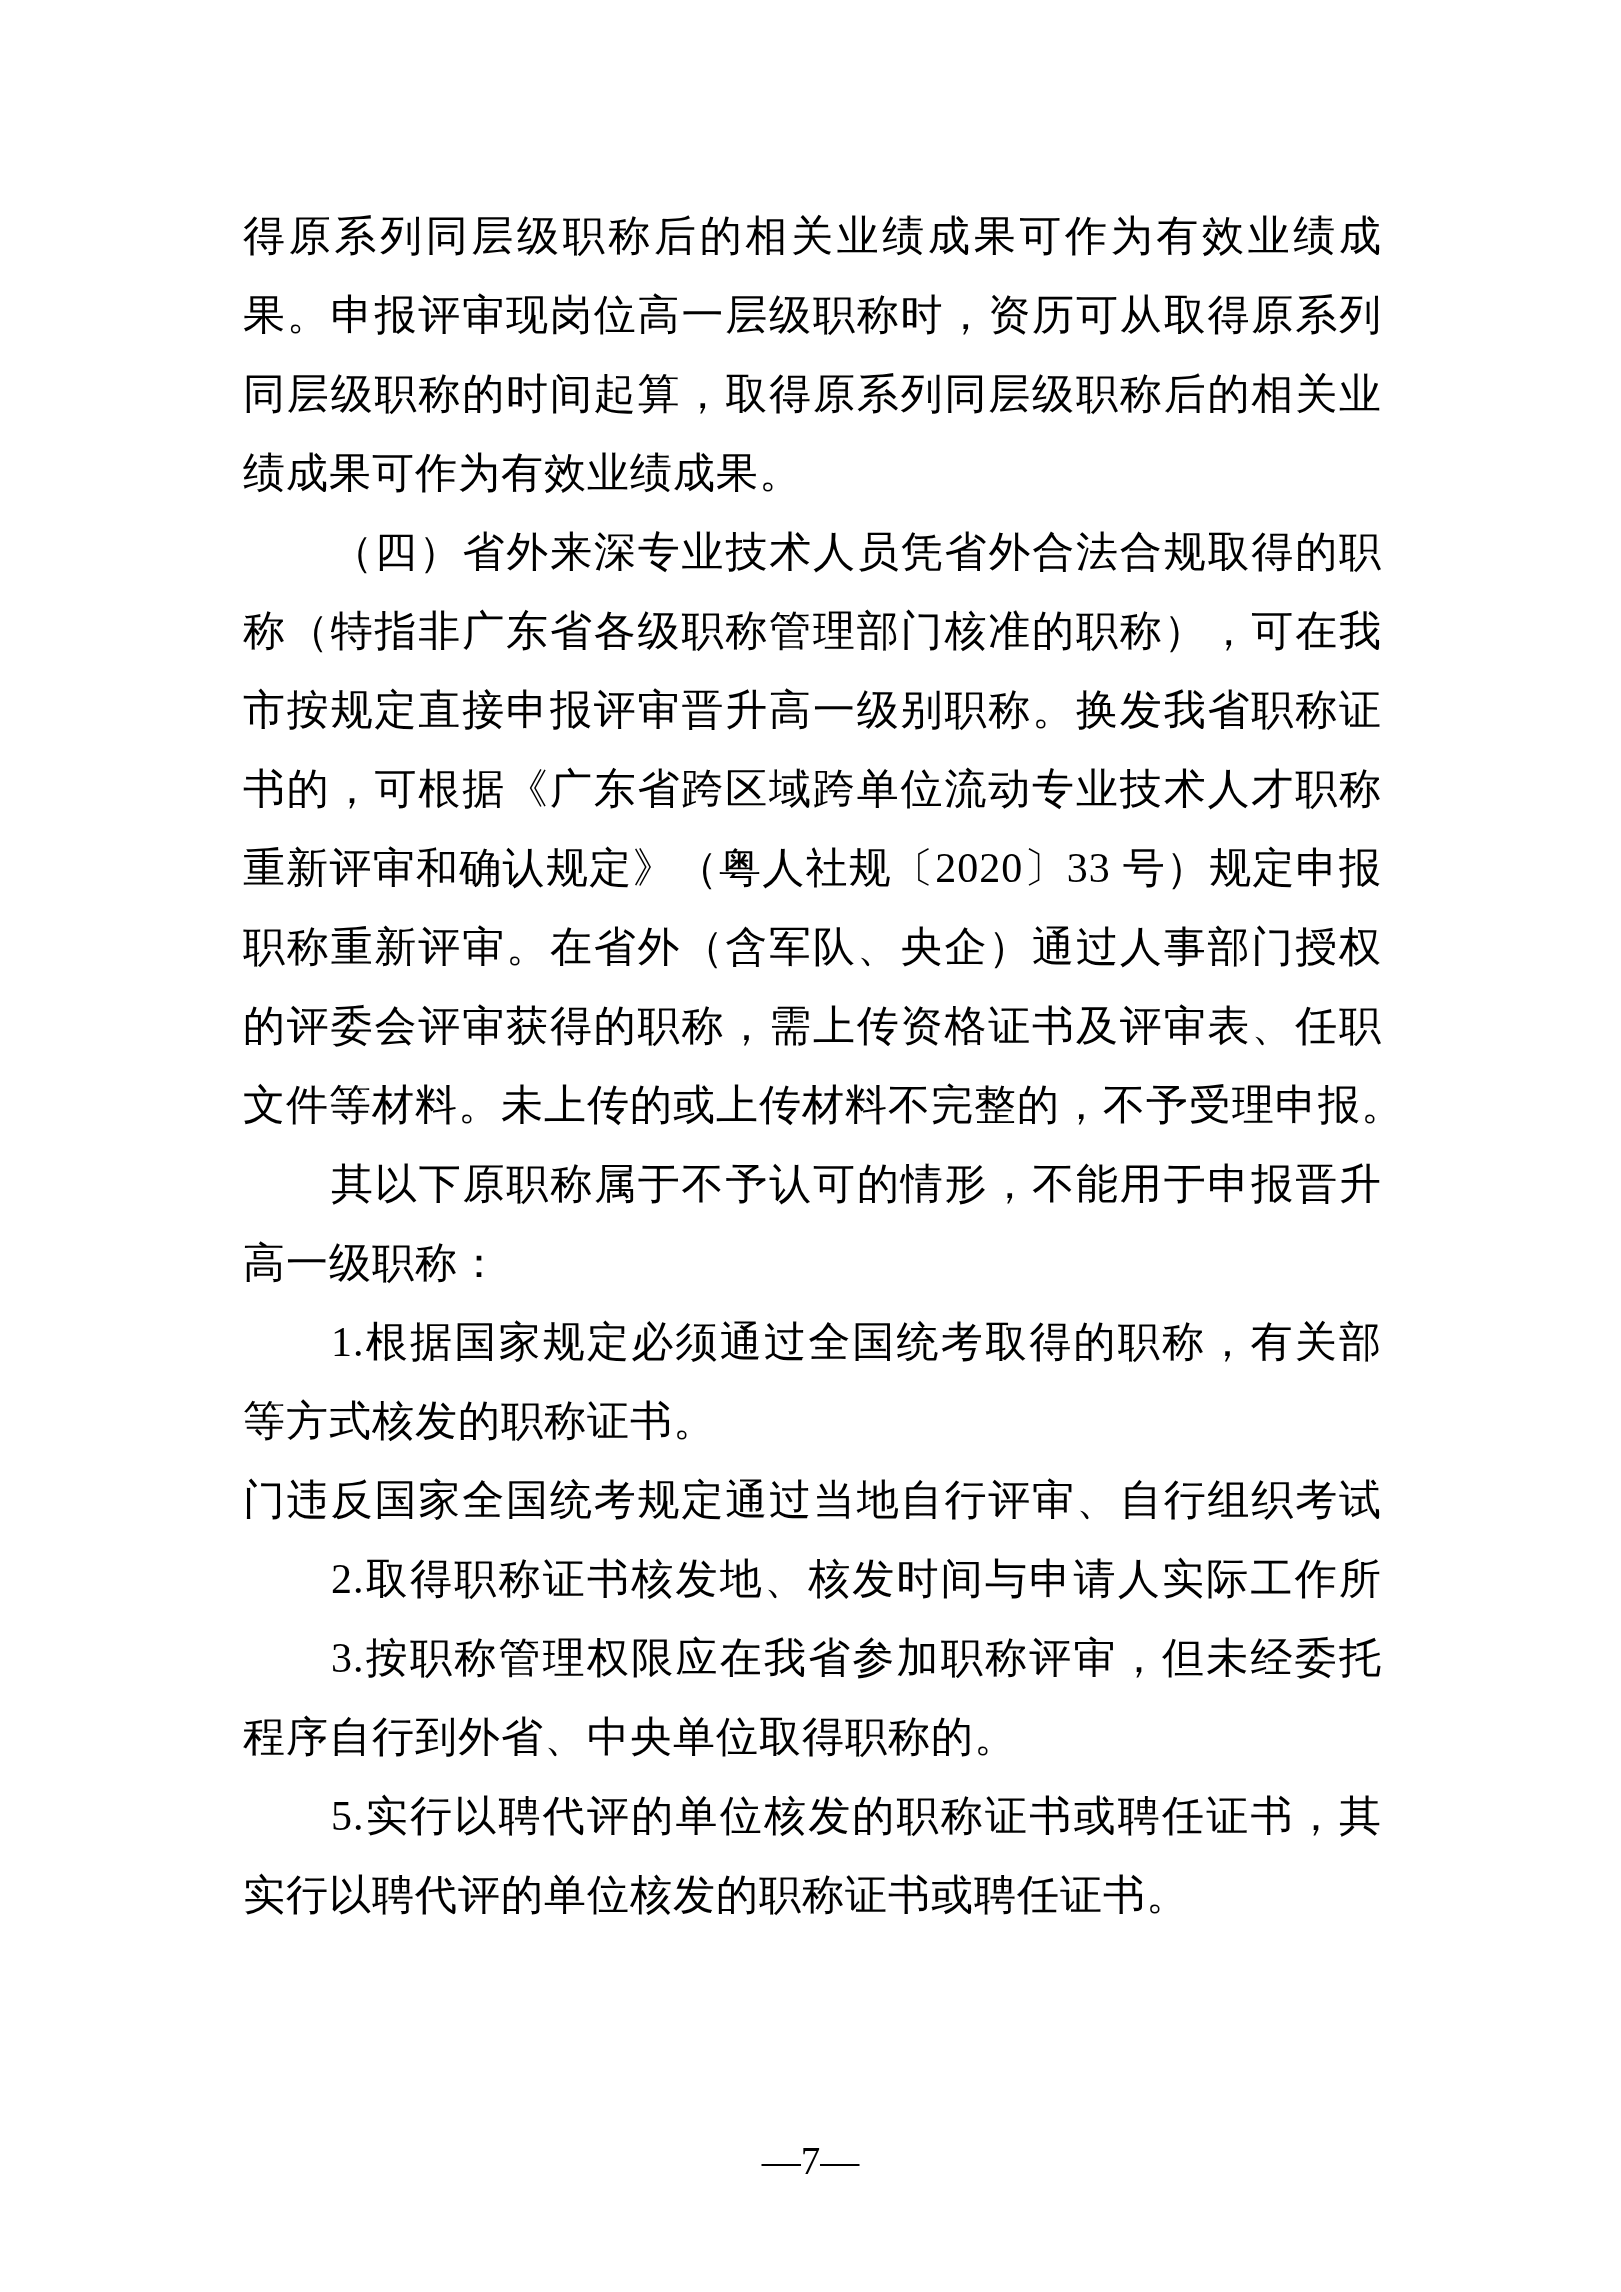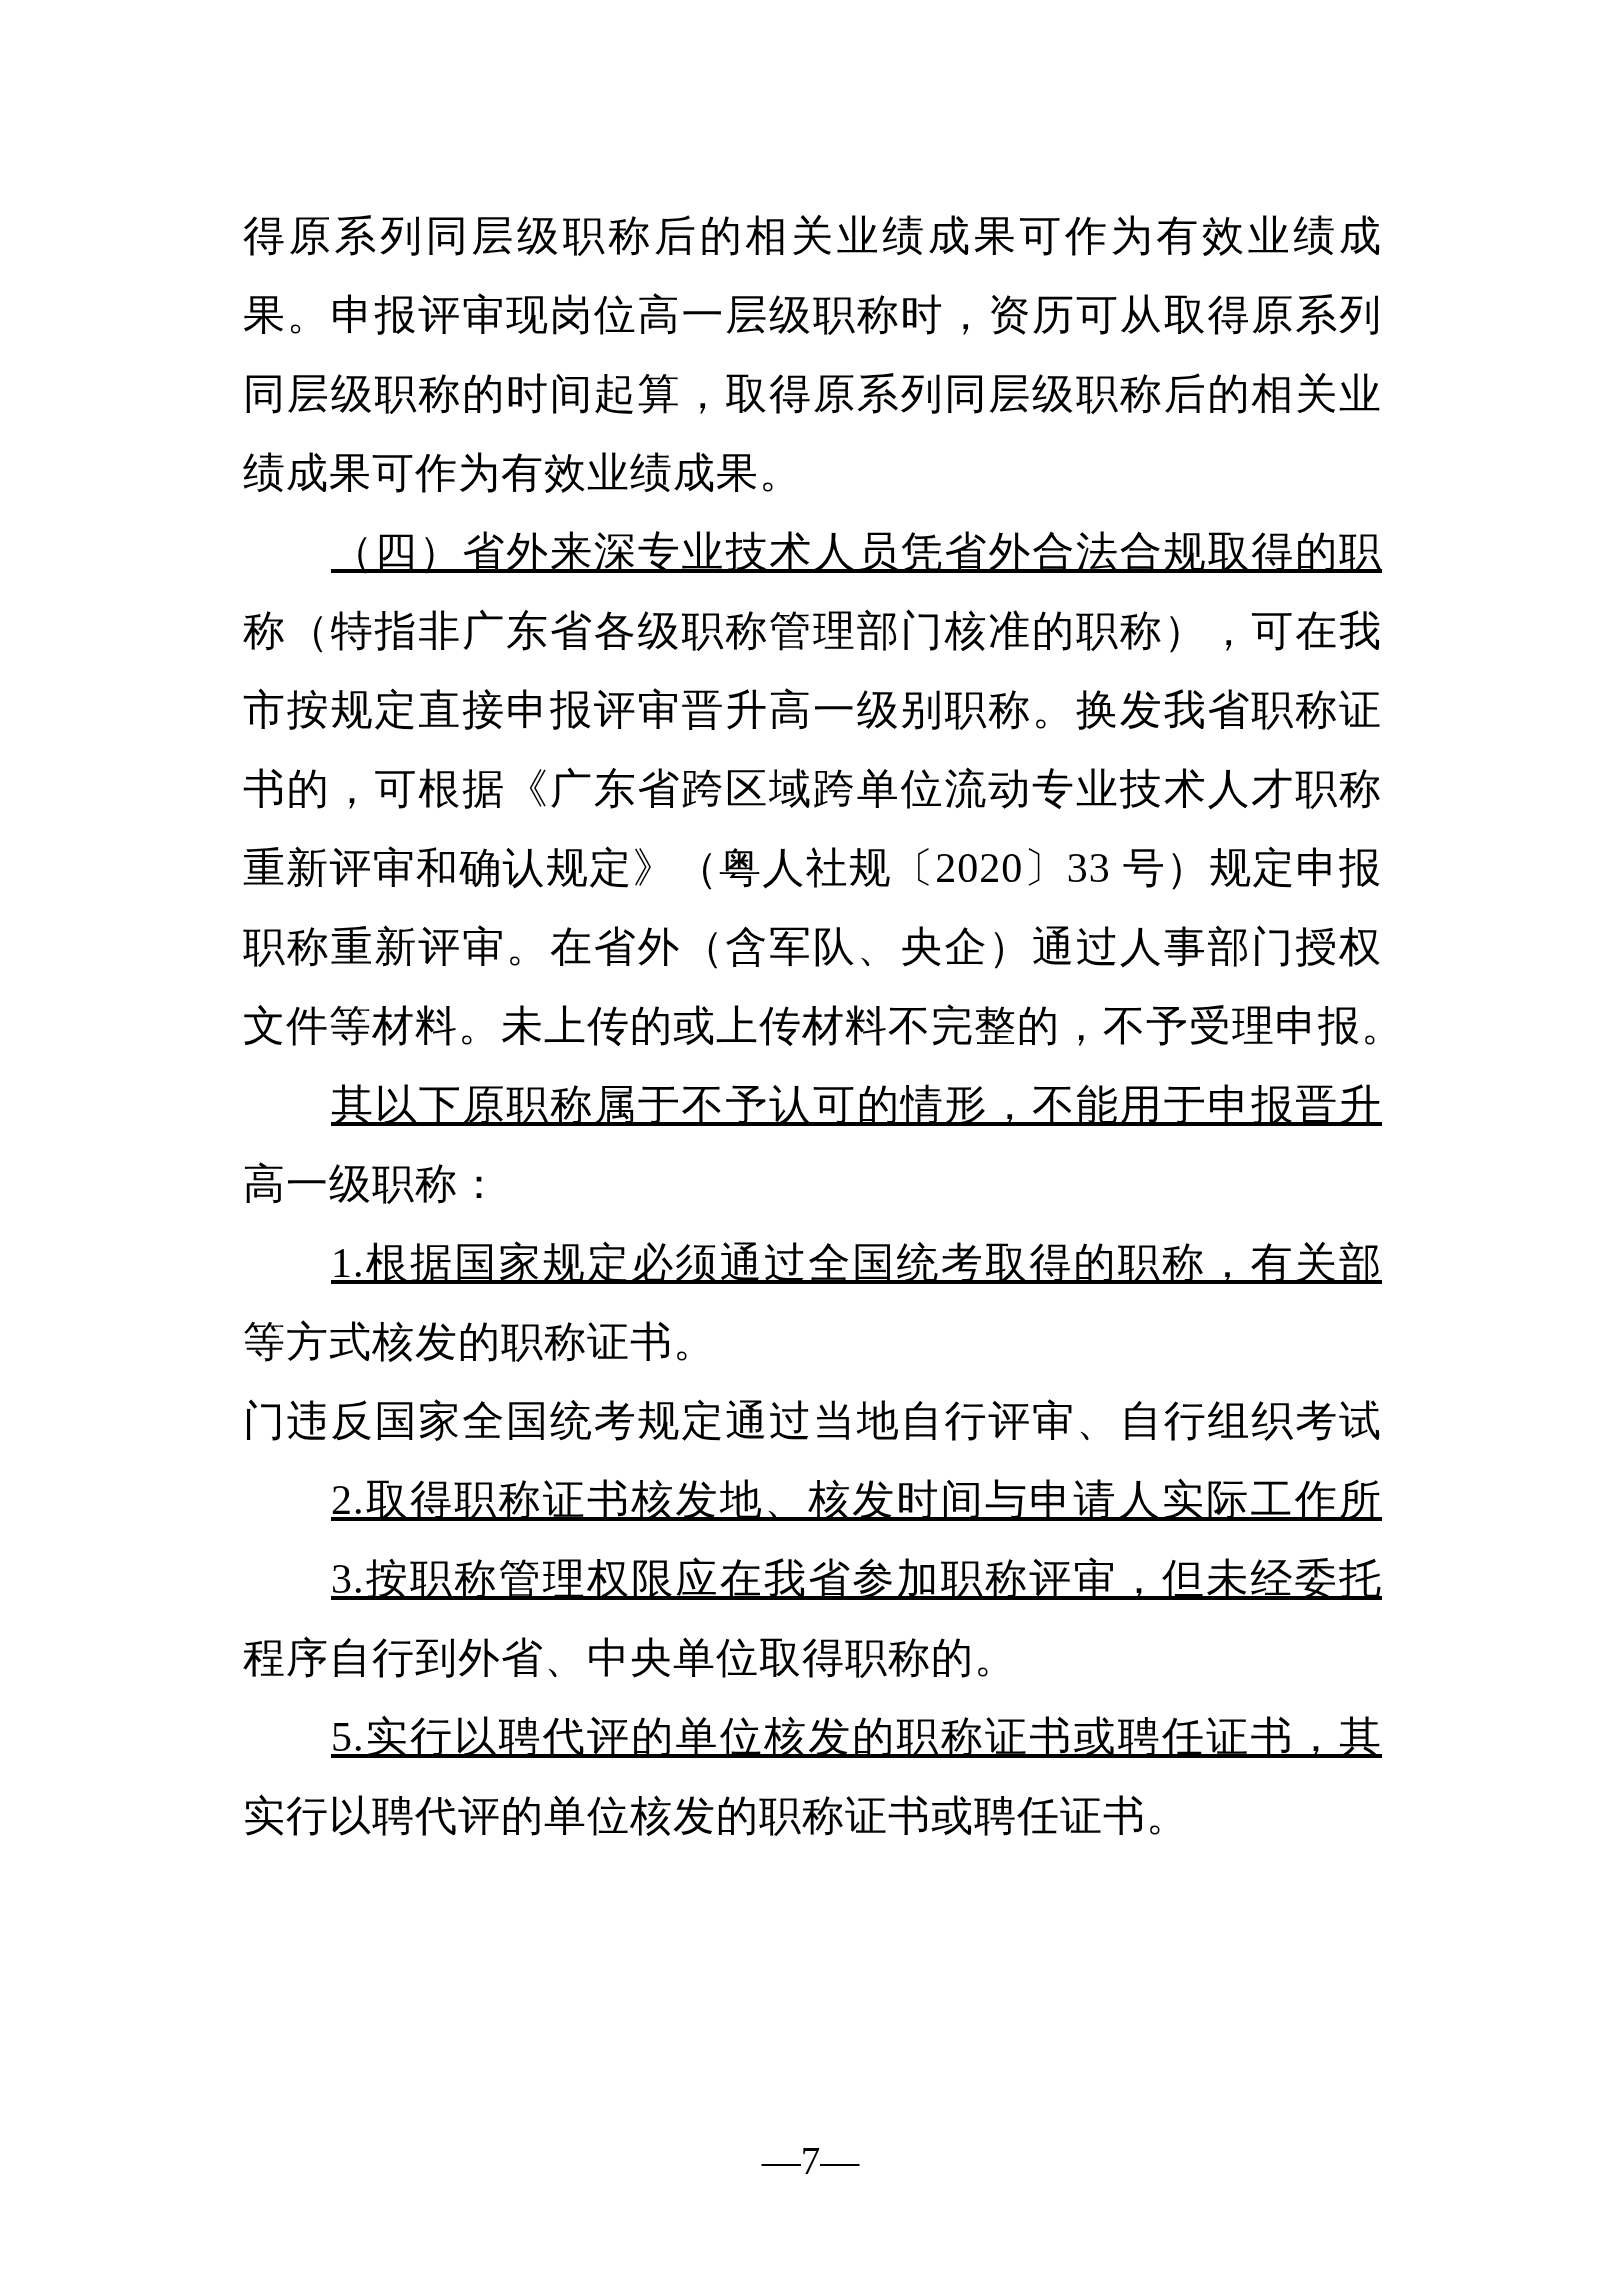--- a/index.html
+++ b/index.html
@@ -33,21 +33,20 @@
     line-height: 79px;
     font-size: 42px;
     letter-spacing: 1px;
     text-align: justify;
     text-align-last: justify;
     white-space: nowrap;
     overflow: visible;
   }
   .line.first-indent {
     padding-left: 88px;
-    text-decoration: underline;
   }
   .line.para-last {
     text-align-last: left;
   }
   .footer {
     position: absolute;
     left: 0;
     top: 2135px;
     width: 1621px;
     text-align: center;
@@ -64,20 +63,21 @@
       <div class="line">得原系列同层级职称后的相关业绩成果可作为有效业绩成</div>
       <div class="line">果。申报评审现岗位高一层级职称时，资历可从取得原系列</div>
       <div class="line">同层级职称的时间起算，取得原系列同层级职称后的相关业</div>
       <div class="line para-last">绩成果可作为有效业绩成果。</div>
       <div class="line first-indent">（四）省外来深专业技术人员凭省外合法合规取得的职</div>
       <div class="line">称（特指非广东省各级职称管理部门核准的职称），可在我</div>
       <div class="line">市按规定直接申报评审晋升高一级别职称。换发我省职称证</div>
       <div class="line">书的，可根据《广东省跨区域跨单位流动专业技术人才职称</div>
       <div class="line">重新评审和确认规定》（粤人社规〔2020〕33 号）规定申报</div>
       <div class="line">职称重新评审。在省外（含军队、央企）通过人事部门授权</div>
+      <div class="line">的评委会评审获得的职称，需上传资格证书及评审表、任职</div>
       <div class="line para-last">文件等材料。未上传的或上传材料不完整的，不予受理申报。</div>
       <div class="line first-indent">其以下原职称属于不予认可的情形，不能用于申报晋升</div>
       <div class="line para-last">高一级职称：</div>
       <div class="line first-indent">1.根据国家规定必须通过全国统考取得的职称，有关部</div>
       <div class="line para-last">等方式核发的职称证书。</div>
       <div class="line">门违反国家全国统考规定通过当地自行评审、自行组织考试</div>
       <div class="line first-indent">2.取得职称证书核发地、核发时间与申请人实际工作所</div>
       <div class="line first-indent">3.按职称管理权限应在我省参加职称评审，但未经委托</div>
       <div class="line para-last">程序自行到外省、中央单位取得职称的。</div>
       <div class="line first-indent">5.实行以聘代评的单位核发的职称证书或聘任证书，其</div>

